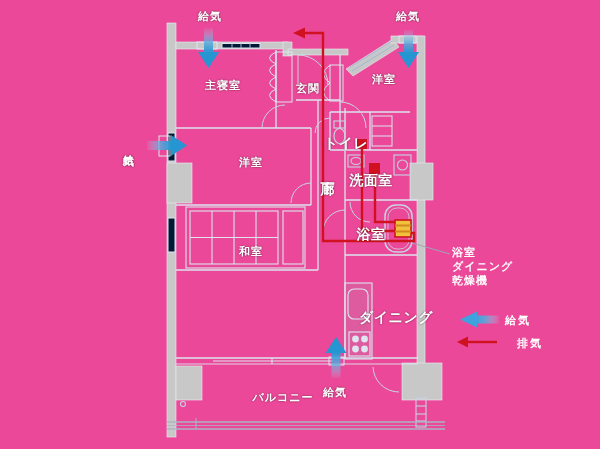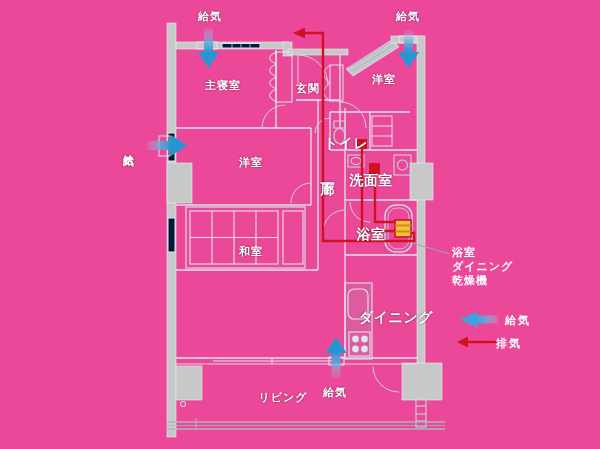--- a/index.html
+++ b/index.html
@@ -233,24 +233,24 @@
 <span class="lbl" style="left:223px;top:85px">主寝室</span>
 <span class="lbl" style="left:308px;top:88px">玄関</span>
 <span class="lbl" style="left:384px;top:79px">洋室</span>
 <span class="lbl" style="left:251px;top:162px">洋室</span>
 <span class="lbl small" style="left:346px;top:143px">トイレ</span>
 <span class="lbl small vert" style="left:328px;top:171px">廊下</span>
 <span class="lbl small" style="left:371px;top:180px">洗面室</span>
 <span class="lbl" style="left:251px;top:251px">和室</span>
 <span class="lbl small" style="left:371px;top:234px">浴室</span>
 <span class="lbl small" style="left:396px;top:317px">ダイニング</span>
-<span class="lbl" style="left:283px;top:397px">リビング</span>
+<span class="lbl" style="left:283px;top:397px">バルコニー</span>
 
 <div class="callout">
   <div>浴室</div>
   <div>ダイニング</div>
   <div>乾燥機</div>
 </div>
 
 <span class="legend-label" style="left:505px;top:320px">給気</span>
-<span class="legend-label" style="left:496px;top:343px">排気</span>
+<span class="legend-label" style="left:517px;top:343px">排気</span>
 
 </div>
 
 </body></html>

